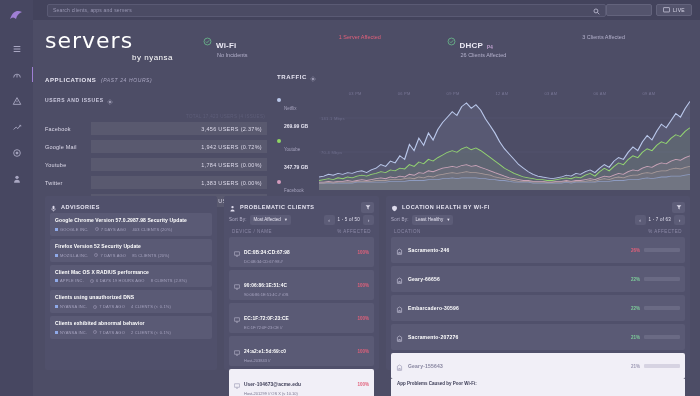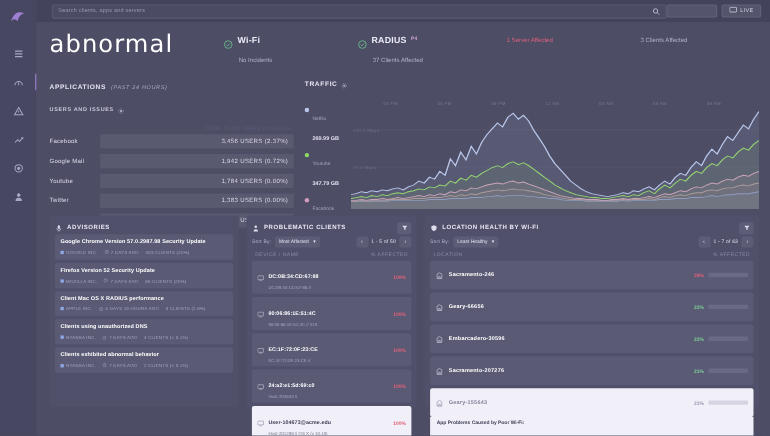--- a/index.html
+++ b/index.html
@@ -56,21 +56,21 @@
   .brand .wordmark {
     font-size: 22px; color: #ffffff; letter-spacing: 1px;
     font-family: "DejaVu Sans", sans-serif; line-height: 1;
   }
   .brand .sub {
     font-size: 8px; color: #ffffff; text-align: right;
     letter-spacing: .5px; margin-top: 1px; padding-right: 2px;
   }
   .statuses { display: flex; flex: 1; padding-left: 28px; gap: 0; padding-top: 6px; }
   .status { flex: 1; }
-  .status-top { display: flex; align-items: flex-start; gap: 4px; }
+  .status-top { display: flex; align-items: flex-end; gap: 4px; }
   .status-name { font-size: 8px; font-weight: bold; color: #eceaf5; letter-spacing: .2px; }
   .status-p { font-size: 4.5px; font-weight: bold; color: #c9a7d8; letter-spacing: .2px; }
   .status-p.warn { color: #e2607a; }
   .status-sub { font-size: 5.5px; color: #b4b1cc; margin-top: 2px; margin-left: 14px; }
   .status-sub.warn { color: #e2607a; }
   .ok-ico { color: #6cc48f; }
   .warn-ico { color: #e2607a; }
   .panel-title {
     font-size: 6px; font-weight: bold; letter-spacing: .6px; color: #e7e5f2;
   }
@@ -245,47 +245,48 @@
                 <rect x="0.6" y="0.6" width="8.8" height="6.2" rx="0.7"></rect>
               </svg>
           </span>
           <span>LIVE</span>
         </div>
       </div>
     </div>
 
     <div class="header">
       <div class="brand">
-        <div class="wordmark">abnormal</div>
+        <div class="wordmark">servers</div>
+        <div class="sub">by nyansa</div>
       </div>
       <div class="statuses" id="statuses">
           <div class="status">
             <div class="status-top">
               <span class="ok-ico"><svg viewBox="0 0 12 12" width="9" height="9" fill="none" stroke="currentColor" stroke-width="1">
                   <circle cx="6" cy="6" r="4.6"></circle>
                   <path d="M3.8 6.1 5.3 7.6 8.2 4.5"></path>
                 </svg></span>
               <span class="status-name">Wi-Fi</span>
               <span class="status-p"></span>
             </div>
             <div class="status-sub">No Incidents</div>
           </div>
           <div class="status">
+            <div class="status-sub warn">1 Server Affected</div>
+          </div>
+          <div class="status">
             <div class="status-top">
               <span class="ok-ico"><svg viewBox="0 0 12 12" width="9" height="9" fill="none" stroke="currentColor" stroke-width="1">
                   <circle cx="6" cy="6" r="4.6"></circle>
                   <path d="M3.8 6.1 5.3 7.6 8.2 4.5"></path>
                 </svg></span>
-              <span class="status-name">RADIUS</span>
+              <span class="status-name">DHCP</span>
               <span class="status-p">P4</span>
             </div>
-            <div class="status-sub">37 Clients Affected</div>
-          </div>
-          <div class="status">
-            <div class="status-sub warn">1 Server Affected</div>
+            <div class="status-sub">26 Clients Affected</div>
           </div>
           <div class="status">
             <div class="status-sub">3 Clients Affected</div>
           </div>
         </div>
     </div>
 
     <div class="row-top">
 
       <div class="apps">

